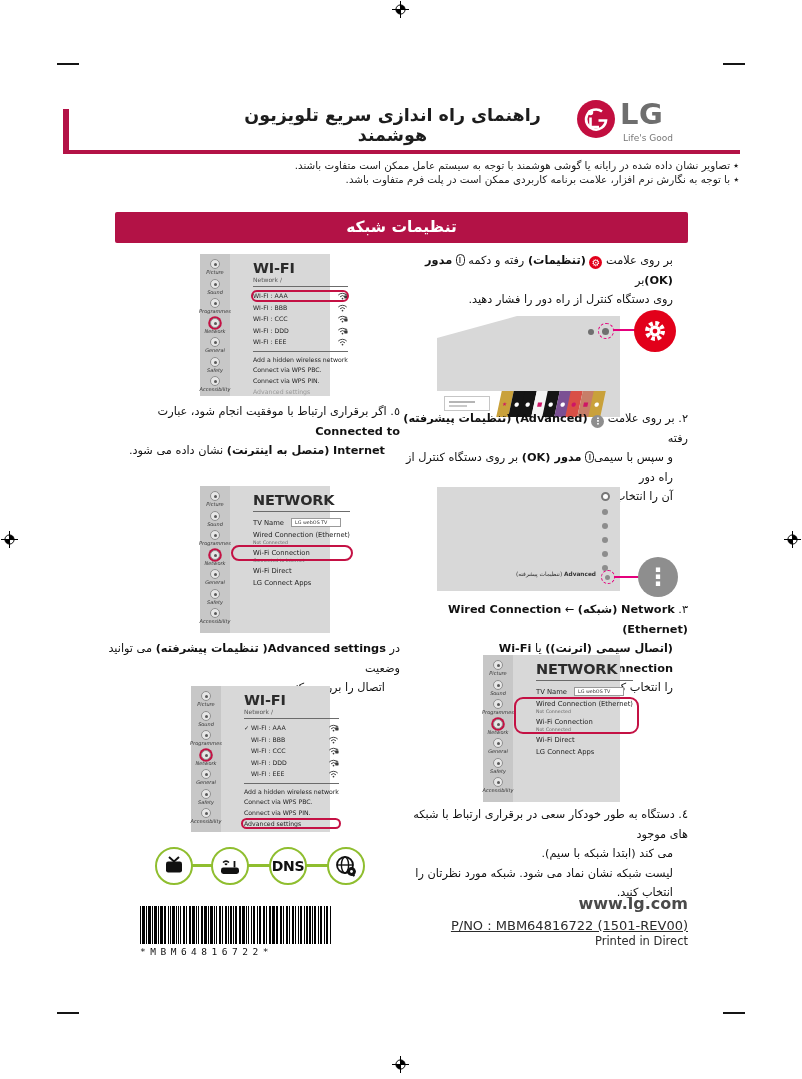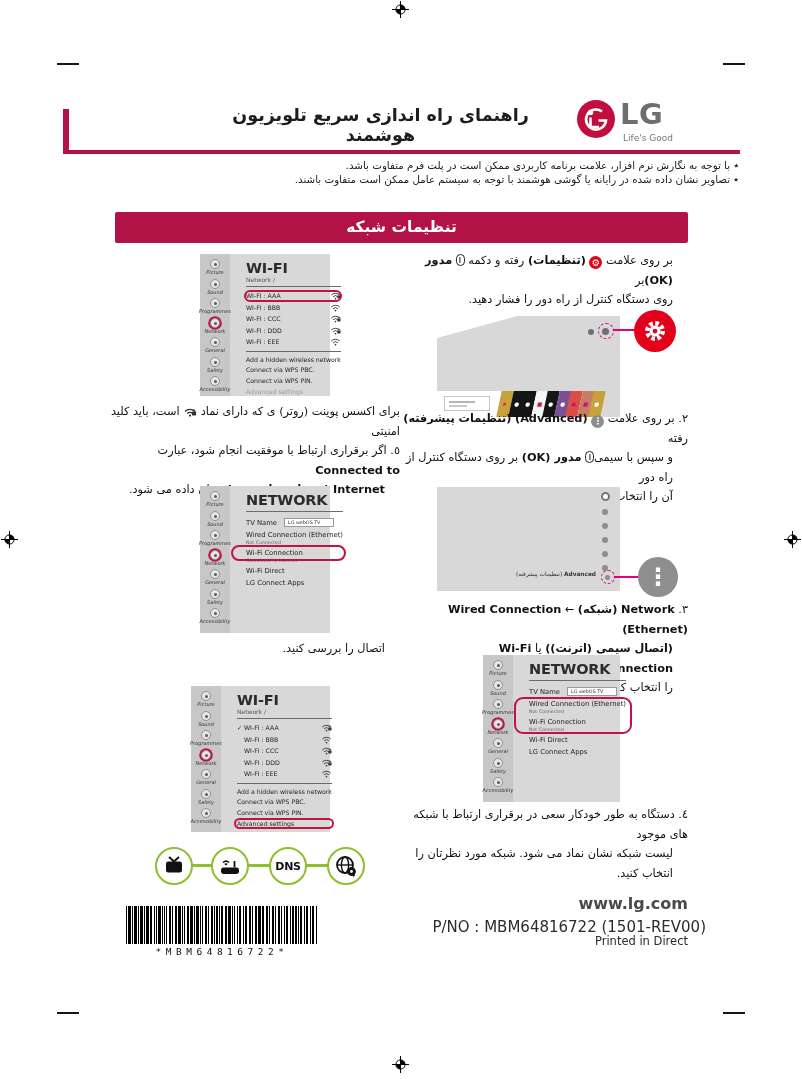--- a/index.html
+++ b/index.html
@@ -8,21 +8,21 @@
   }
   *{margin:0;padding:0;box-sizing:border-box;}
   body{background:#888;font-family:"DejaVu Sans",sans-serif;}
   #page{position:relative;width:802px;height:1079px;background:#fff;overflow:hidden;margin:0 auto;}
 
   
   .regmark{position:absolute;width:17px;height:17px;}
   .cornermark{position:absolute;width:22px;height:2px;background:#151515;}
 
   
-  .doc-title{position:absolute;left:208px;top:105px;width:345px;text-align:center;
+  .doc-title{position:absolute;left:220px;top:105px;width:345px;text-align:center;
     font-size:17.5px;font-weight:bold;color:#1d1d1d;direction:rtl;}
   .lg-logo{position:absolute;left:576px;top:99px;width:40px;height:40px;}
   .lg-text{position:absolute;left:620px;top:97px;font-size:29px;font-weight:bold;color:#6E6E6E;letter-spacing:0.5px;}
   .lg-tag{position:absolute;left:623px;top:133px;font-size:9px;color:#777;}
   .rule-v{position:absolute;left:63px;top:109px;width:6px;height:45px;background:var(--crimson);}
   .rule-h{position:absolute;left:63px;top:150px;width:677px;height:4px;background:var(--crimson);}
 
   .notes{position:absolute;right:63px;top:159px;width:640px;direction:rtl;text-align:right;
     font-size:10.3px;line-height:13.6px;color:#1c1c1c;}
 
@@ -50,21 +50,21 @@
   .ic-wifilock{width:14px;height:10px;}
 
   
   .tvshot{position:absolute;display:flex;background:#D8D8D8;}
   .tv-side{width:30px;background:#C7C7C7;display:flex;flex-direction:column;align-items:center;padding-top:5px;}
   .sb-item{display:flex;flex-direction:column;align-items:center;height:19.5px;}
   .sb-circle{width:10px;height:10px;border-radius:50%;background:#E6E6E6;border:1px solid #8F8F8F;position:relative;}
   .sb-circle::after{content:"";position:absolute;left:3px;top:3px;width:3px;height:3px;border-radius:50%;background:#5a5a5a;}
   .sb-item.active .sb-circle{box-shadow:0 0 0 1.8px #C41144;}
   .sb-label{font-size:5px;font-style:italic;color:#333;line-height:7px;white-space:nowrap;}
-  .tv-main{flex:1;padding:6px 7px 0 16px;position:relative;}
+  .tv-main{flex:1;padding:6px 7px 0 23px;position:relative;}
   .tv-title{font-size:14.5px;line-height:16px;font-weight:bold;letter-spacing:-0.2px;color:#2B2B2B;}
   .tv-sub{font-size:6px;line-height:7px;color:#555;}
   .tv-hr{height:1px;background:#6b6b6b;margin:3px 0;}
   .wifi-list{margin-top:1px;}
   .wifi-row{height:11.5px;display:flex;align-items:center;font-size:6.2px;color:#222;position:relative;white-space:nowrap;}
   .wcheck{width:7px;font-size:6px;color:#222;}
   .wname{flex:1;}
   .wico{width:11px;height:9px;flex:none;}
   .wact{font-size:6.2px;line-height:10.8px;color:#222;position:relative;white-space:nowrap;}
   .wact.dim{color:#999;}
@@ -102,32 +102,32 @@
   
   .badge{position:absolute;border-radius:50%;display:flex;align-items:center;justify-content:center;}
   .badge.red{background:var(--badge-red);}
   .badge.gray{background:#8E8E8E;color:#fff;font-size:24px;font-weight:bold;}
   .connector{position:absolute;height:2px;background:var(--magenta);}
 
   
   .flowline{position:absolute;left:174px;top:864px;width:172px;height:2.5px;background:var(--green);}
   .flowcirc{position:absolute;top:847px;width:38px;height:38px;border-radius:50%;background:#fff;
     border:2.5px solid var(--green);display:flex;align-items:center;justify-content:center;}
-  .flowcirc.dns span{font-size:11px;font-weight:bold;color:#111;letter-spacing:-0.3px;}
-
-  
-  .barcode{position:absolute;left:126px;top:906px;width:192px;text-align:center;}
+  .flowcirc.dns span{font-size:14px;font-weight:bold;color:#111;letter-spacing:-0.3px;}
+
+  
+  .barcode{position:absolute;left:140px;top:906px;width:192px;text-align:left;}
   .barcode-bars{height:38px;display:flex;align-items:stretch;justify-content:center;}
   .bar{display:inline-block;width:1.1px;background:#000;margin-right:1.25px;}
   .bar.wide{width:2.6px;}
   .barcode-text{margin-top:2px;font-family:"DejaVu Sans Mono",monospace;font-size:9.5px;letter-spacing:4.5px;color:#111;}
 
   
   .f-web{position:absolute;right:114px;top:894px;font-size:16px;font-weight:bold;color:#4A4A4A;}
-  .f-pno{position:absolute;right:96px;top:918px;font-size:15px;color:#2B2B2B;}
+  .f-pno{position:absolute;right:114px;top:918px;font-size:13px;color:#2B2B2B;text-decoration:underline;}
   .f-printed{position:absolute;right:114px;top:934px;font-size:11.5px;color:#2B2B2B;}
 </style>
 </head>
 <body>
 
 <div id="page">
 
   <svg class="regmark" style="left:392px;top:1px" viewBox="0 0 17 17">
       <line x1="8.5" y1="0" x2="8.5" y2="17" stroke="#000" stroke-width="1"></line>
       <line x1="0" y1="8.5" x2="17" y2="8.5" stroke="#000" stroke-width="1"></line>
@@ -169,22 +169,22 @@
         <path d="M14.5 18.5 V28 H23" stroke="#fff" stroke-width="2.6" fill="none"></path>
         <path d="M26 12.5 A10 10 0 1 0 30 21.5 H22.5" stroke="#fff" stroke-width="2.6" fill="none"></path>
       </svg>
   </div>
   <div class="lg-text">LG</div>
   <div class="lg-tag">Life's Good</div>
   <div class="rule-v"></div>
   <div class="rule-h"></div>
 
   <div class="notes" dir="rtl">
+    <div>٭ تصاویر نشان داده شده در رایانه یا گوشی هوشمند با توجه به سیستم عامل ممکن است متفاوت باشند.</div>
     <div>٭ با توجه به نگارش نرم افزار، علامت برنامه کاربردی ممکن است در پلت فرم متفاوت باشد.</div>
-    <div>٭ تصاویر نشان داده شده در رایانه یا گوشی هوشمند با توجه به سیستم عامل ممکن است متفاوت باشند.</div>
   </div>
 
   <div class="banner">تنظیمات شبکه</div>
 
   <div class="txt" style="left:396px;top:251px;width:292px">
     <div class="tline ind"><span>بر روی علامت</span> <span class="ic ic-gearred"></span> <b>(تنظیمات)</b> <span>رفته و دکمه</span> <span class="ic ic-wheel"></span> <b>مدور (OK)</b><span>بر</span></div>
     <div class="tline ind"><span>روی دستگاه کنترل از راه دور را فشار دهید.</span></div>
   </div>
 
   <div class="homeshot" style="left:437px;top:316px;width:183px;height:101px">
@@ -295,20 +295,21 @@
           <div class="net-item">
             <div class="net-label">LG Connect Apps</div>
           </div>
         </div>
       <div class="hl ring-pair"></div>
     </div>
   </div>
 
   <div class="txt" style="left:396px;top:805px;width:292px">
     <div class="tline"><span>٤. دستگاه به طور خودکار سعی در برقراری ارتباط با شبکه های موجود</span></div>
+    <div class="tline ind"><span>می کند (ابتدا شبکه با سیم).</span></div>
     <div class="tline ind"><span>لیست شبکه نشان نماد می شود. شبکه مورد نظرتان را انتخاب کنید.</span></div>
   </div>
 
   <div class="tvshot" style="left:200px;top:254px;width:130px;height:142px">
     <div class="tv-side">
         <div class="sb-item">
           <span class="sb-circle"></span>
           <span class="sb-label">Picture</span>
         </div>
         <div class="sb-item">
@@ -393,27 +394,20 @@
       <div class="wifi-actions">
           <div class="wact"><span>Add a hidden wireless network</span></div>
           <div class="wact"><span>Connect via WPS PBC.</span></div>
           <div class="wact"><span>Connect via WPS PIN.</span></div>
           <div class="wact dim"><span>Advanced settings</span></div>
         </div>
     </div>
   </div>
 
   <div class="txt" style="left:108px;top:402px;width:292px">
-    <div class="tline"><span>برای اکسس پوینت (روتر) ی که دارای نماد</span> <span class="ic ic-wifilock"><svg viewBox="0 0 13 10" width="14" height="10">
-            <path d="M1.5 4.5 A7 7 0 0 1 11.5 4.5" fill="none" stroke="#333" stroke-width="1.2"></path>
-            <path d="M3.6 6.6 A4 4 0 0 1 9.4 6.6" fill="none" stroke="#333" stroke-width="1.2"></path>
-            <circle cx="6.5" cy="8.6" r="1.1" fill="#333"></circle>
-            <rect x="8.4" y="4.8" width="4.2" height="3.6" rx="0.6" fill="#333"></rect>
-            <path d="M9.5 4.8 V3.8 A1 1 0 0 1 11.5 3.8 V4.8" fill="none" stroke="#333" stroke-width="0.9"></path>
-          </svg></span> <span>است، باید کلید امنیتی</span></div>
     <div class="tline"><span>٥. اگر برقراری ارتباط با موفقیت انجام شود، عبارت</span> <b>Connected to</b></div>
     <div class="tline ind"><b>Internet</b> <b>(متصل به اینترنت)</b> <span>نشان داده می شود.</span></div>
   </div>
 
   <div class="tvshot" style="left:200px;top:486px;width:130px;height:147px">
     <div class="tv-side">
         <div class="sb-item">
           <span class="sb-circle"></span>
           <span class="sb-label">Picture</span>
         </div>
@@ -463,20 +457,21 @@
           </div>
           <div class="net-item">
             <div class="net-label">LG Connect Apps</div>
           </div>
         </div>
       <div class="hl ring-conn"></div>
     </div>
   </div>
 
   <div class="txt" style="left:108px;top:639px;width:292px">
+    <div class="tline"><span>در</span> <b>Advanced settings</b><b>( تنظیمات پیشرفته)</b> <span>می توانید وضعیت</span></div>
     <div class="tline ind"><span>اتصال را بررسی کنید.</span></div>
   </div>
 
   <div class="tvshot" style="left:191px;top:686px;width:139px;height:146px">
     <div class="tv-side">
         <div class="sb-item">
           <span class="sb-circle"></span>
           <span class="sb-label">Picture</span>
         </div>
         <div class="sb-item">

